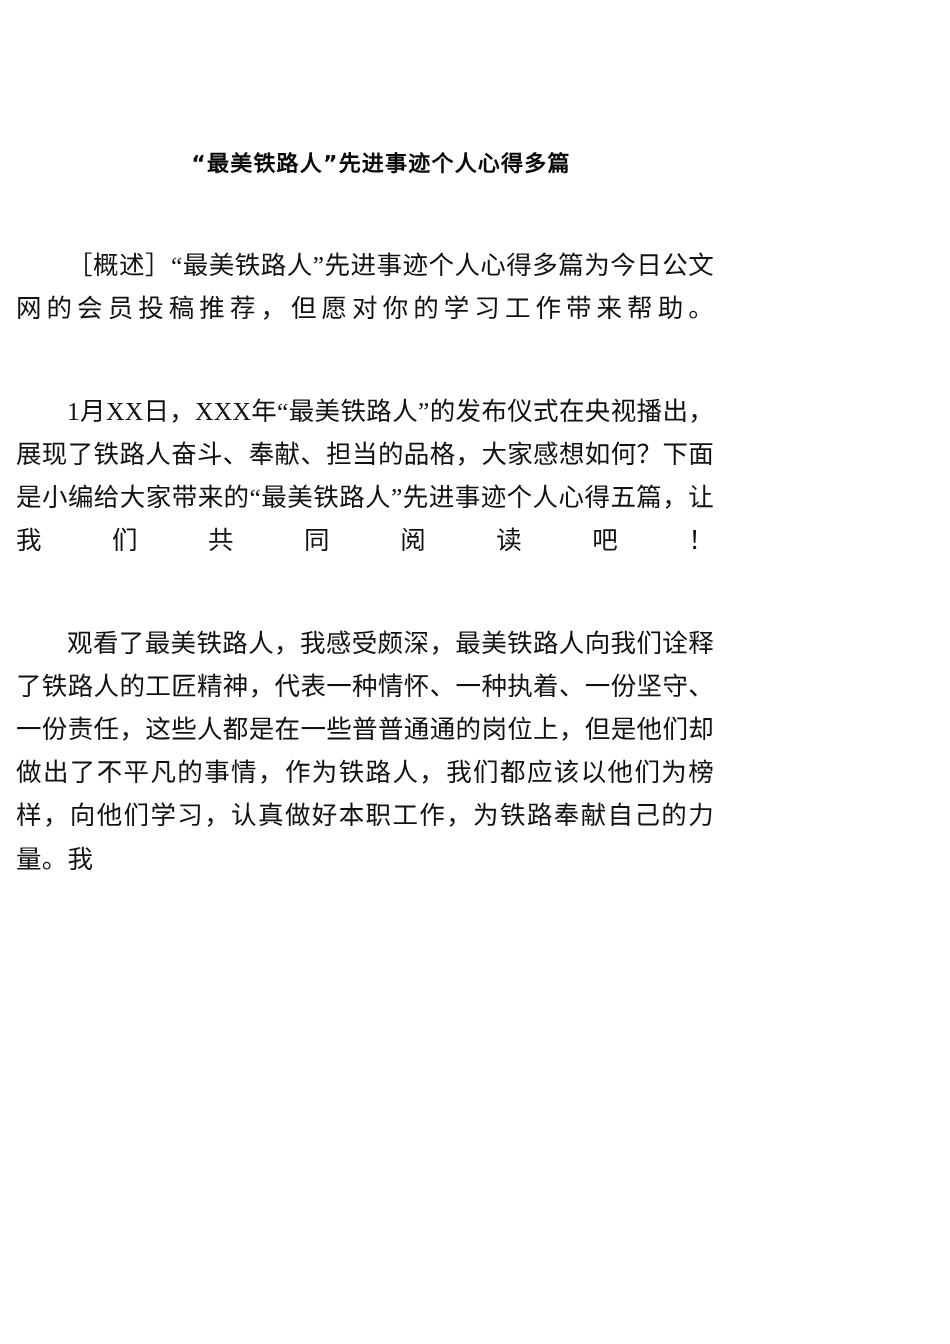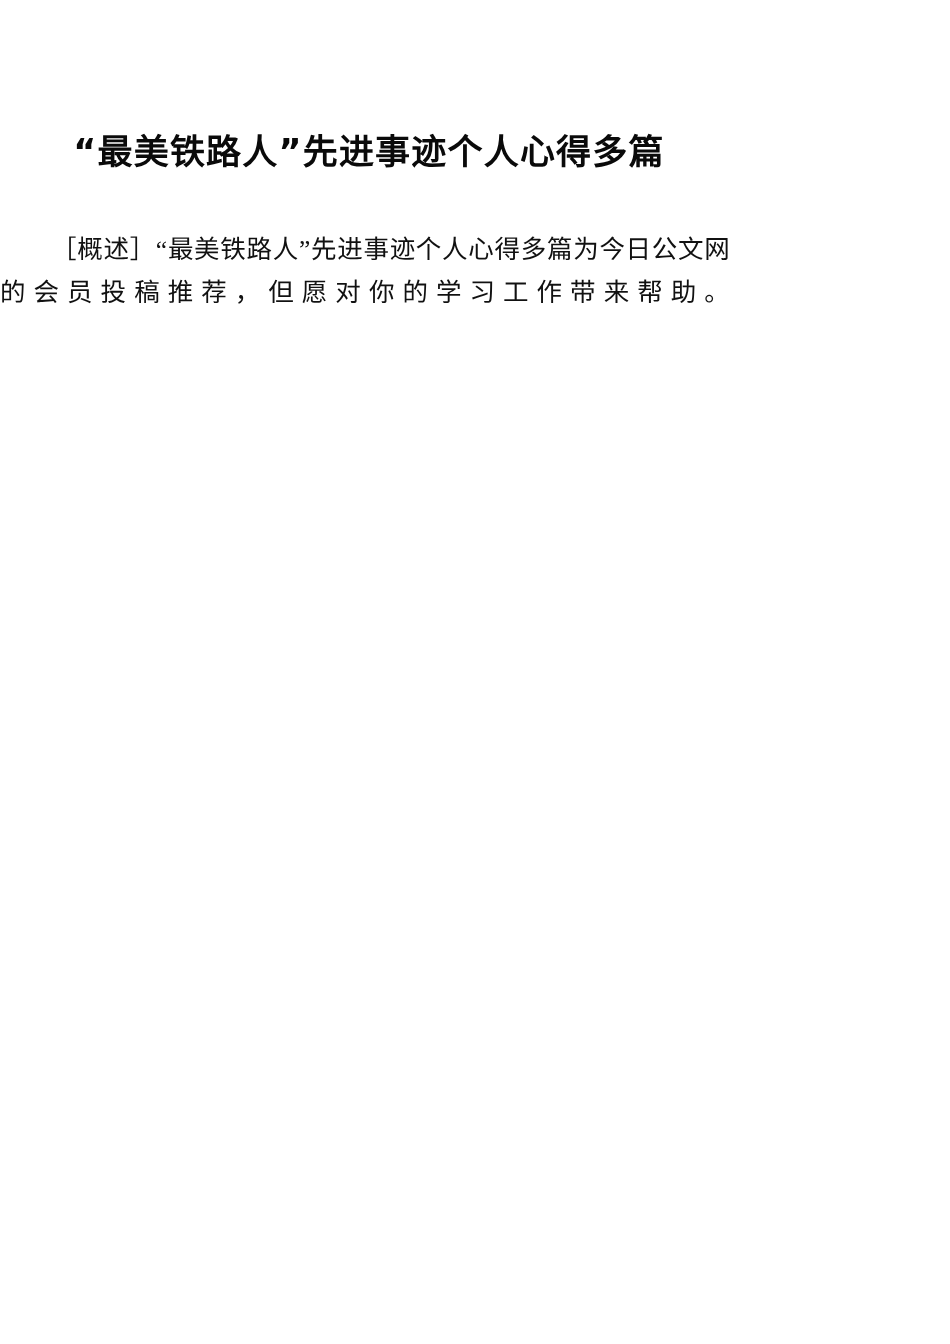--- a/index.html
+++ b/index.html
@@ -20,45 +20,45 @@
 
   .page {
     position: relative;
     width: 950px;
     height: 1344px;
     background: #ffffff;
     box-sizing: border-box;
   }
 
   .doc-title {
-    margin: 4px;
+    margin: 16px;
     padding: 0;
     font-family: "DejaVu Sans", "Liberation Sans", sans-serif;
     font-weight: 700;
-    font-size: 35px;
+    font-size: 22px;
     line-height: 44px;
     letter-spacing: 1.2px;
     text-align: center;
     color: #0a0a0a;
     position: absolute;
     left: 0;
     top: 126px;
     width: 730px;
     white-space: nowrap;
   }
 
   .body-block {
     position: absolute;
     left: 0;
     top: 228px;
     width: 730px;
   }
 
   p.para {
-    margin: 0;
+    margin: 16px;
     padding: 0;
     font-family: "Liberation Serif", "DejaVu Serif", serif;
     font-size: 25.5px;
     line-height: 43.2px;
     letter-spacing: 0.25px;
     text-align: justify;
     text-justify: inter-character;
     text-indent: 2em;
     color: #111111;
     word-break: break-all;
@@ -76,17 +76,19 @@
 </head>
 <body>
 
 <div class="page">
 
   <h1 class="doc-title">“最美铁路人”先进事迹个人心得多篇</h1>
 
   <div class="body-block">
     <p class="para">［概述］“最美铁路人”先进事迹个人心得多篇为今日公文网的会员投稿推荐，但愿对你的学习工作带来帮助。</p>
 
+    <p class="para">1月XX日，XXX年“最美铁路人”的发布仪式在央视播出，展现了铁路人奋斗、奉献、担当的品格，大家感想如何？下面是小编给大家带来的“最美铁路人”先进事迹个人心得五篇，让我们共同阅读吧！</p>
 
 
+    <p class="para no-stretch">观看了最美铁路人，我感受颇深，最美铁路人向我们诠释了铁路人的工匠精神，代表一种情怀、一种执着、一份坚守、一份责任，这些人都是在一些普普通通的岗位上，但是他们却做出了不平凡的事情，作为铁路人，我们都应该以他们为榜样，向他们学习，认真做好本职工作，为铁路奉献自己的力量。我</p>
   </div>
 
 </div>
 
 </body></html>

